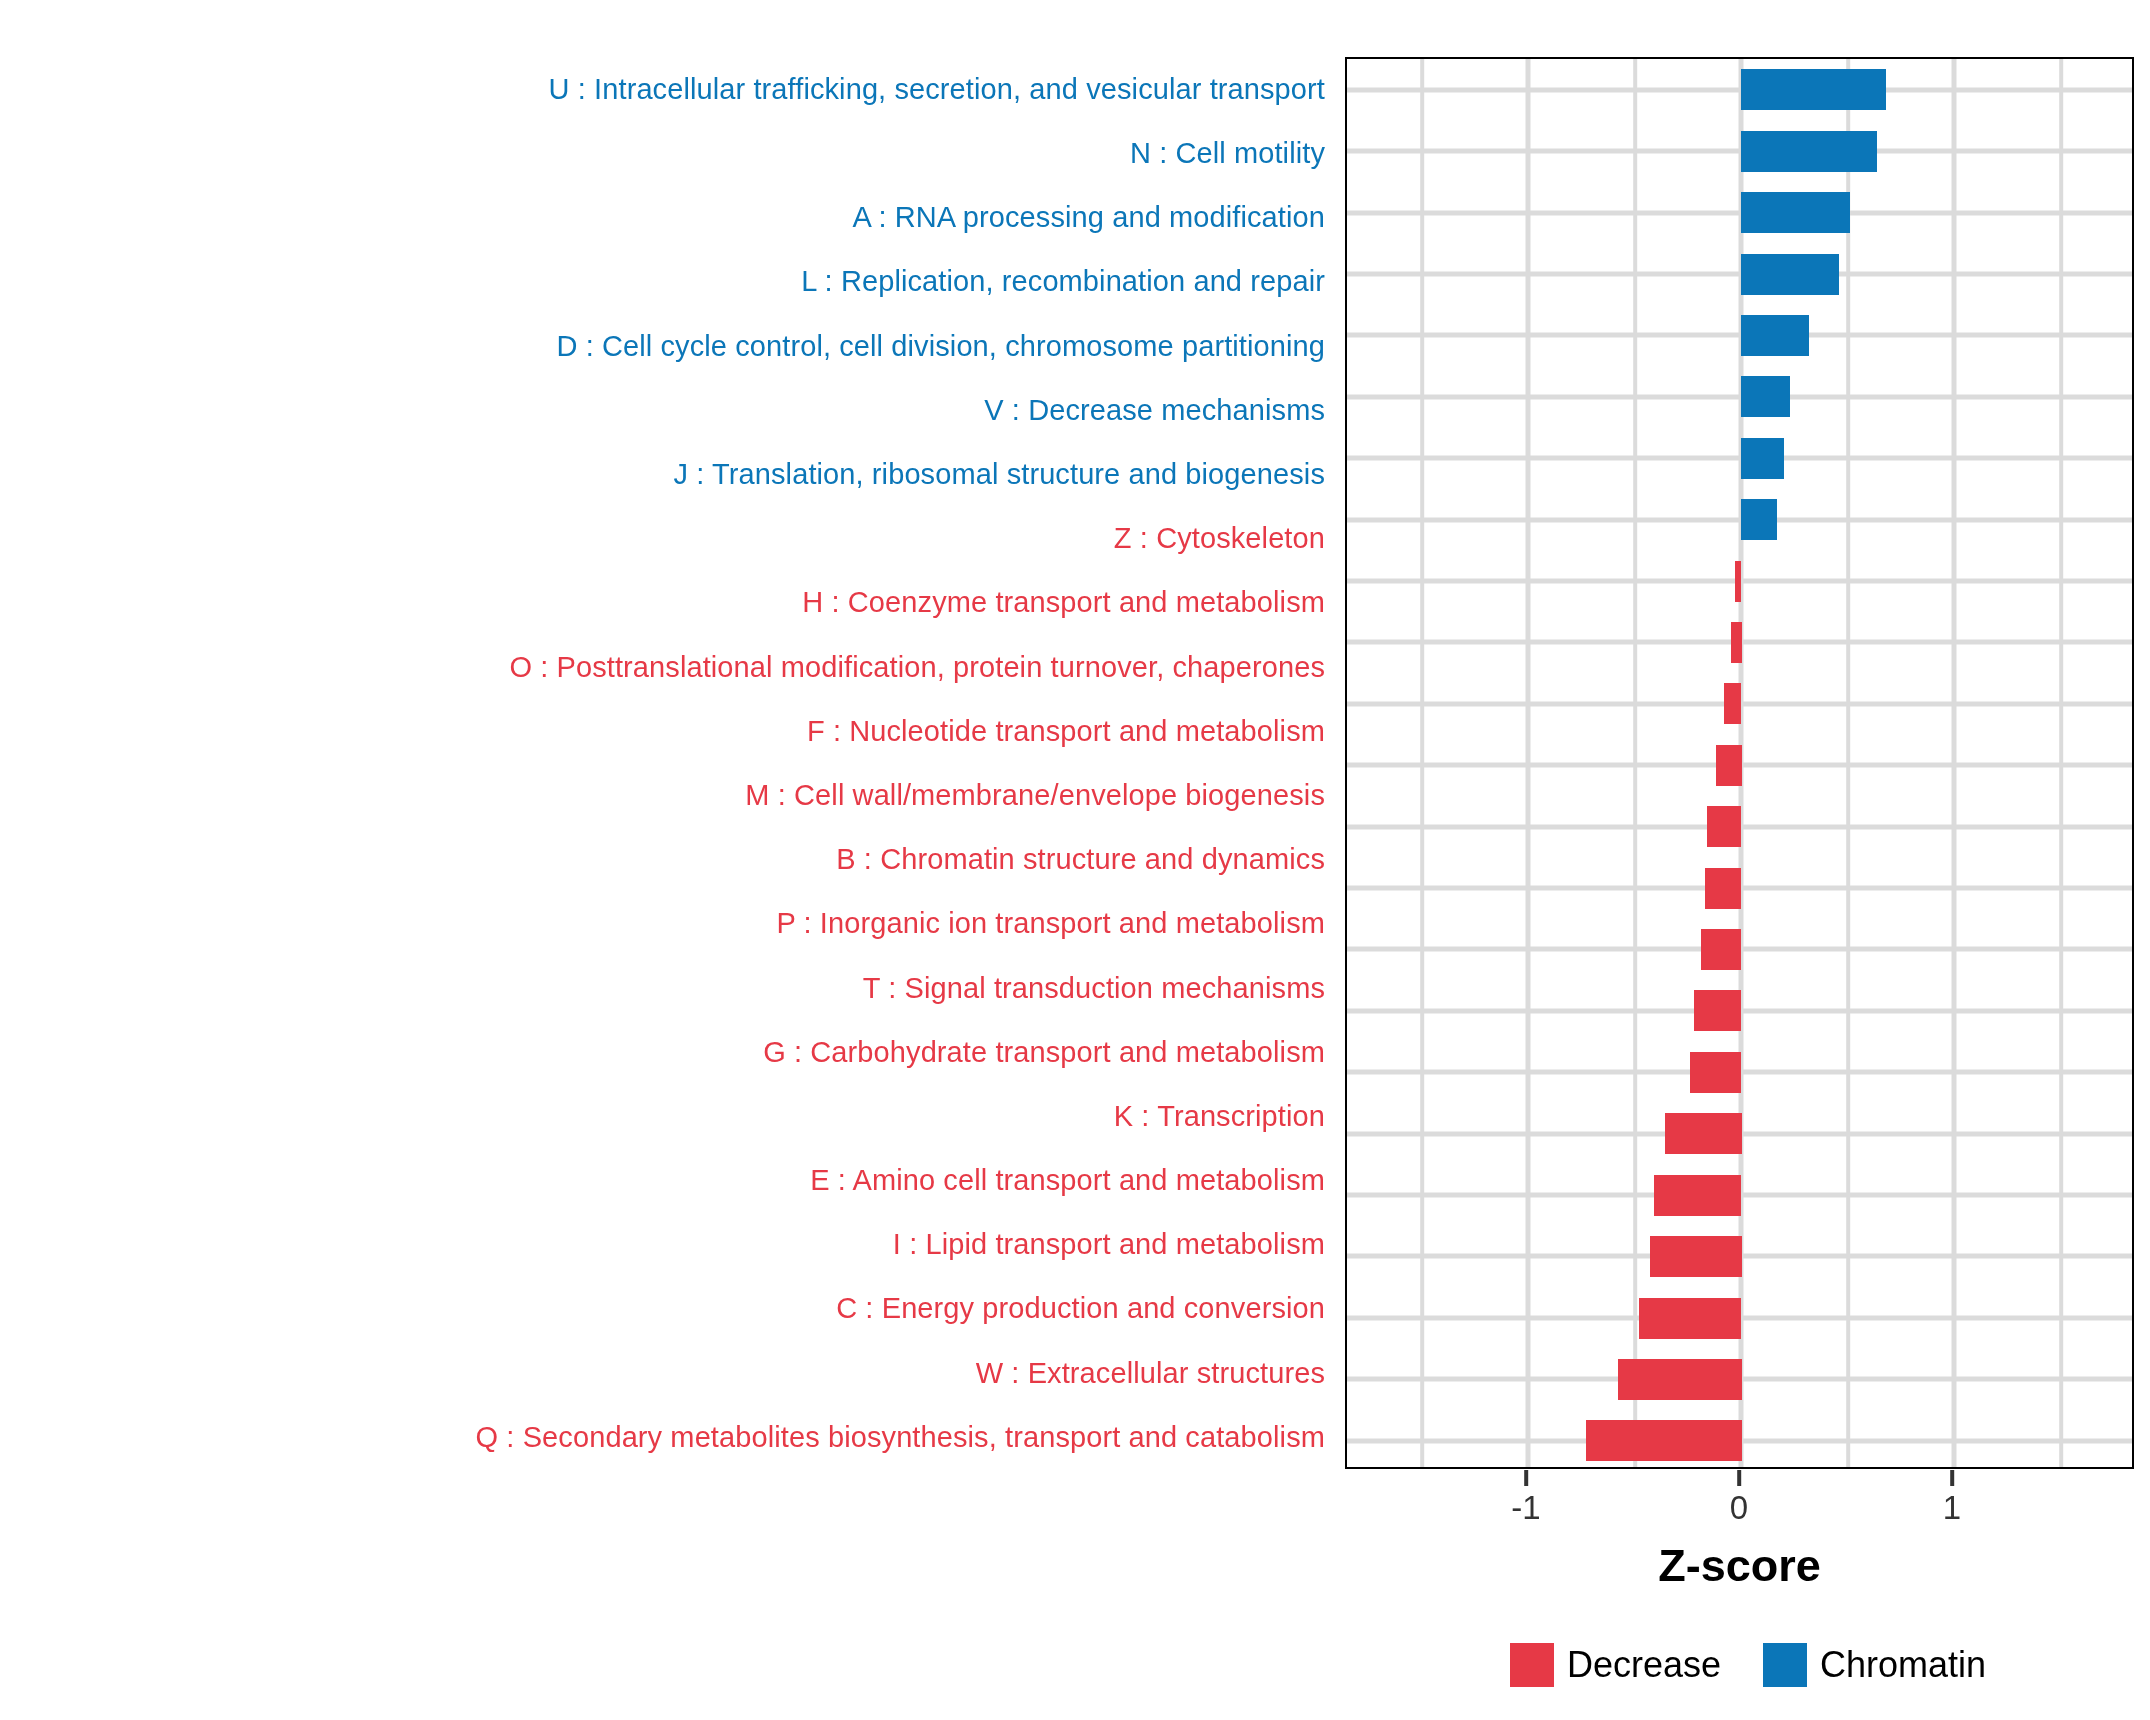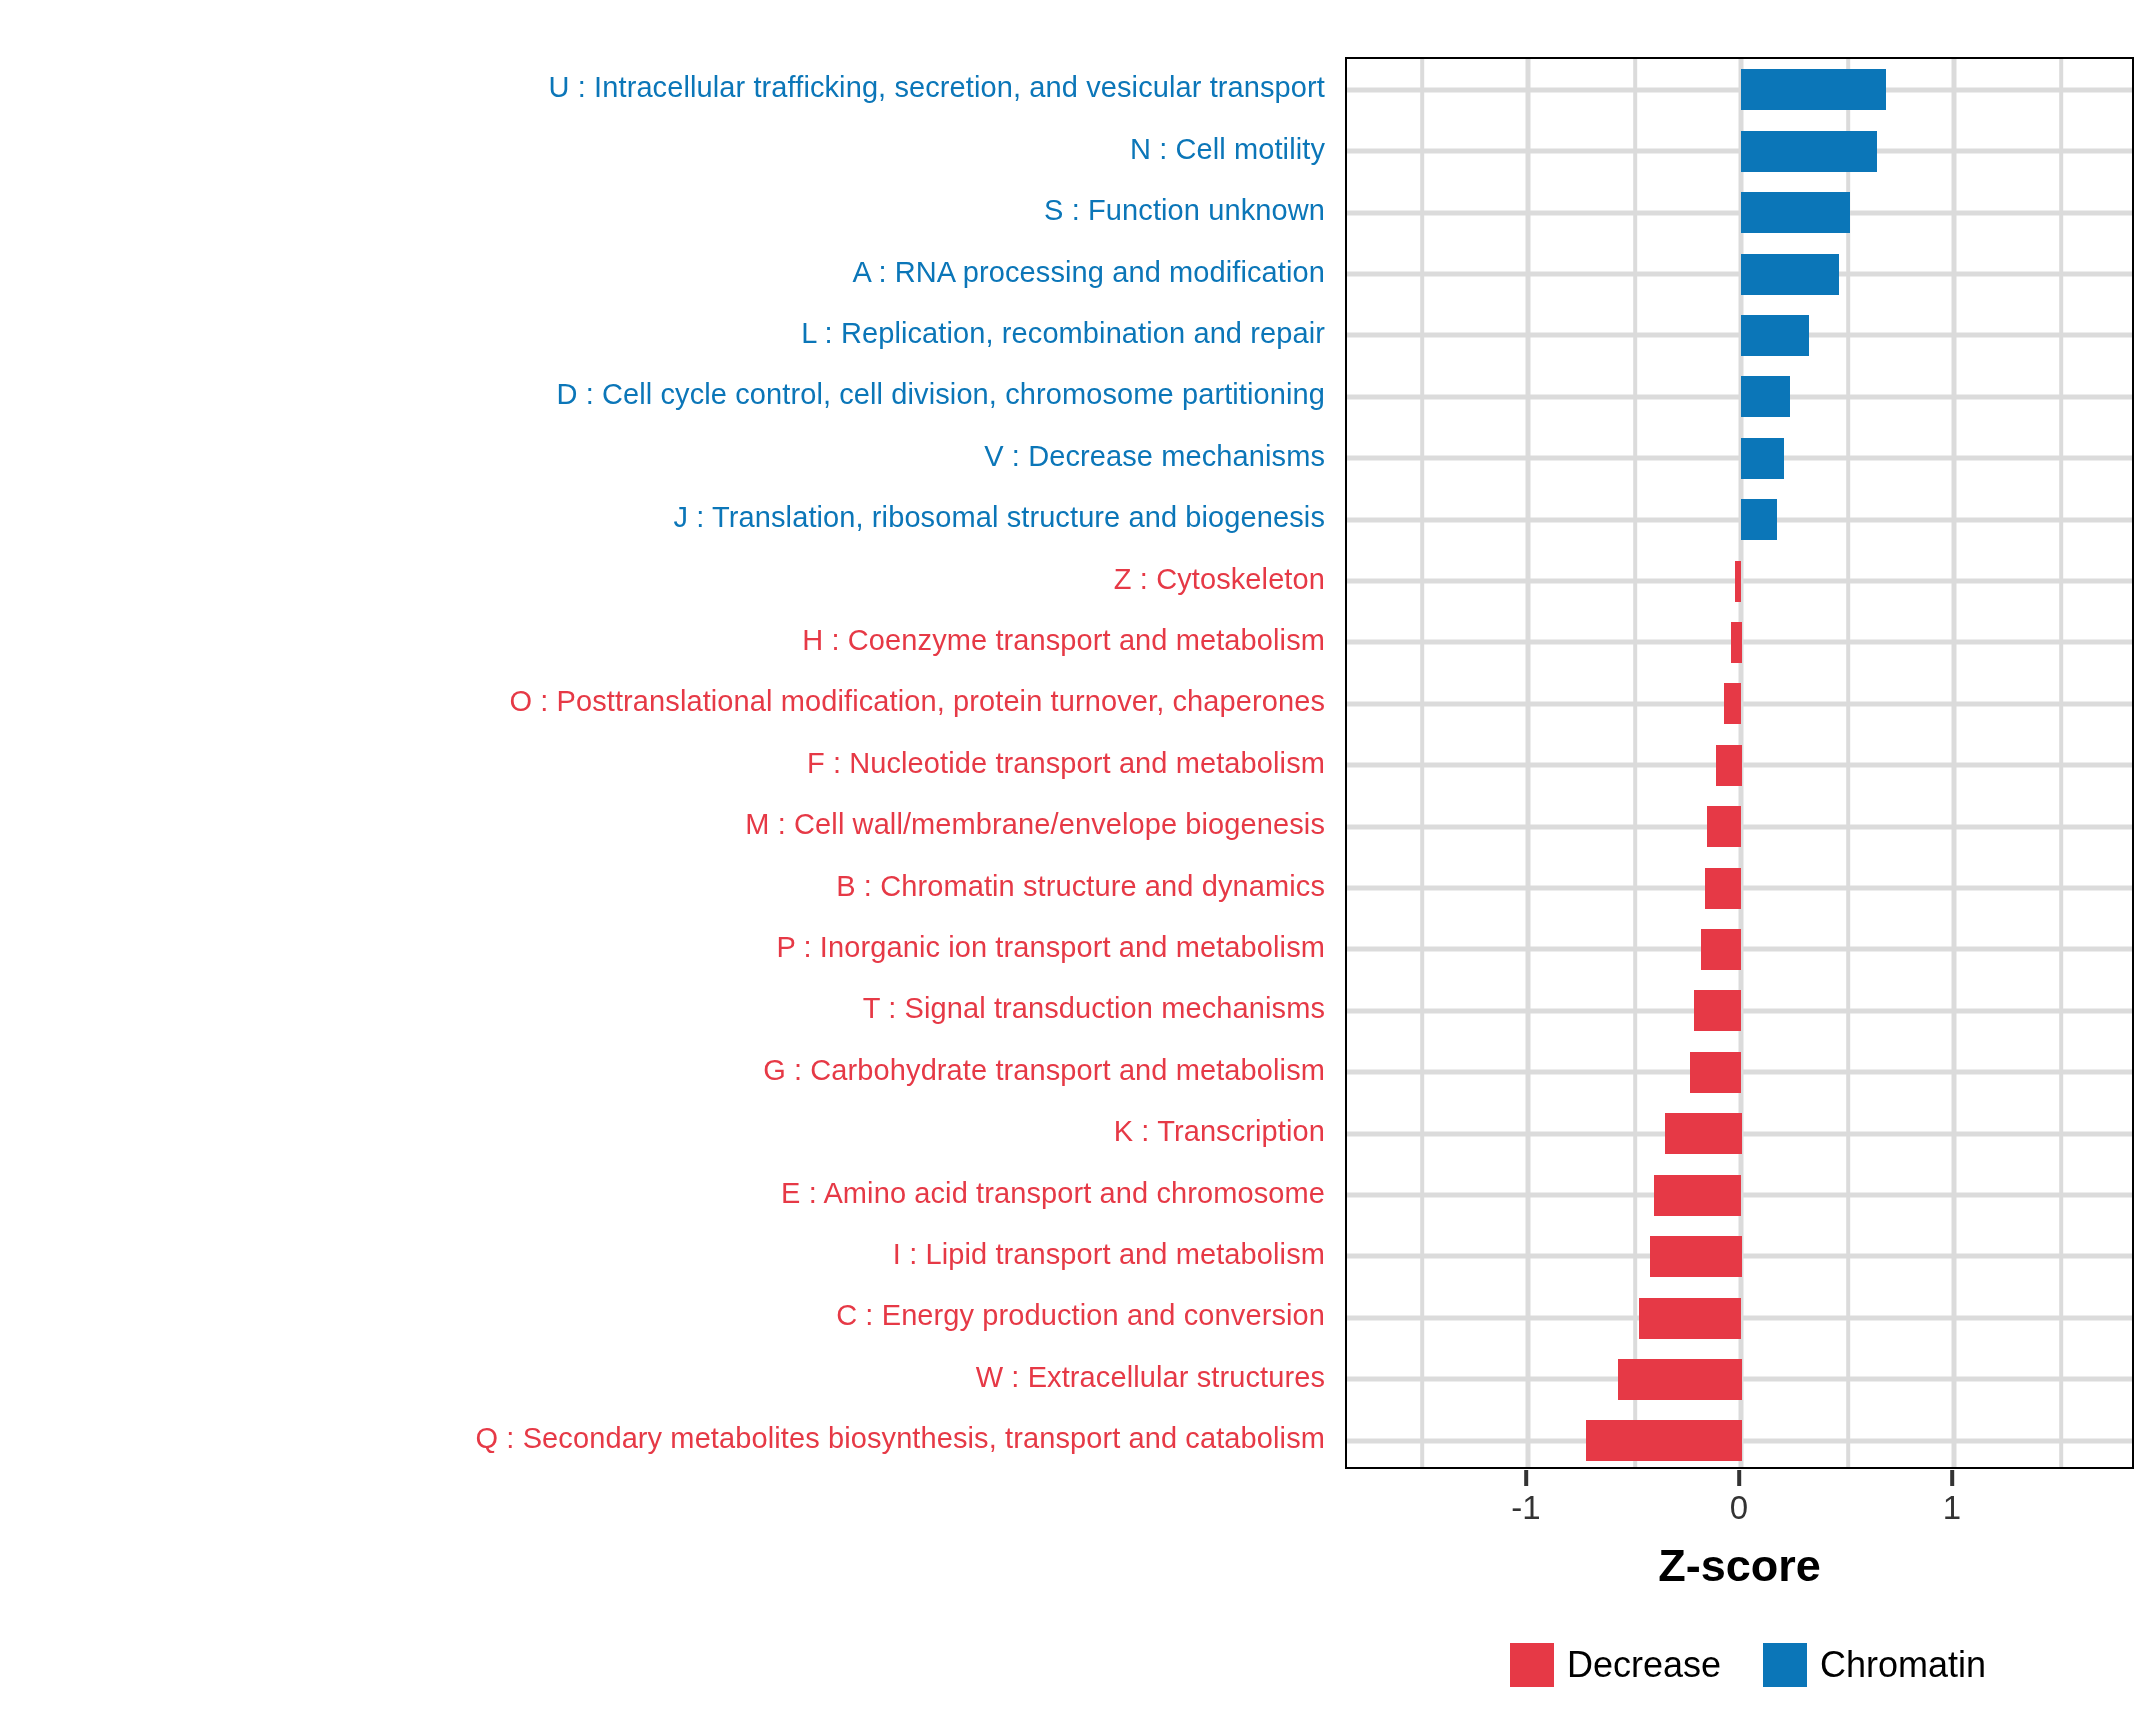--- a/index.html
+++ b/index.html
@@ -167,23 +167,20 @@
 <div id="figure">
 
   <div id="label-column">
       <div class="cat-label-row">
         <span class="cat-label-text cat-up">U : Intracellular trafficking, secretion, and vesicular transport</span>
       </div>
       <div class="cat-label-row">
         <span class="cat-label-text cat-up">N : Cell motility</span>
       </div>
       <div class="cat-label-row">
-        <span class="cat-label-text cat-up">S : Function unknown</span>
-      </div>
-      <div class="cat-label-row">
         <span class="cat-label-text cat-up">A : RNA processing and modification</span>
       </div>
       <div class="cat-label-row">
         <span class="cat-label-text cat-up">L : Replication, recombination and repair</span>
       </div>
       <div class="cat-label-row">
         <span class="cat-label-text cat-up">D : Cell cycle control, cell division, chromosome partitioning</span>
       </div>
       <div class="cat-label-row">
         <span class="cat-label-text cat-up">V : Decrease mechanisms</span>
@@ -215,21 +212,21 @@
       <div class="cat-label-row">
         <span class="cat-label-text cat-down">T : Signal transduction mechanisms</span>
       </div>
       <div class="cat-label-row">
         <span class="cat-label-text cat-down">G : Carbohydrate transport and metabolism</span>
       </div>
       <div class="cat-label-row">
         <span class="cat-label-text cat-down">K : Transcription</span>
       </div>
       <div class="cat-label-row">
-        <span class="cat-label-text cat-down">E : Amino acid transport and chromosome</span>
+        <span class="cat-label-text cat-down">E : Amino cell transport and metabolism</span>
       </div>
       <div class="cat-label-row">
         <span class="cat-label-text cat-down">I : Lipid transport and metabolism</span>
       </div>
       <div class="cat-label-row">
         <span class="cat-label-text cat-down">C : Energy production and conversion</span>
       </div>
       <div class="cat-label-row">
         <span class="cat-label-text cat-down">W : Extracellular structures</span>
       </div>

